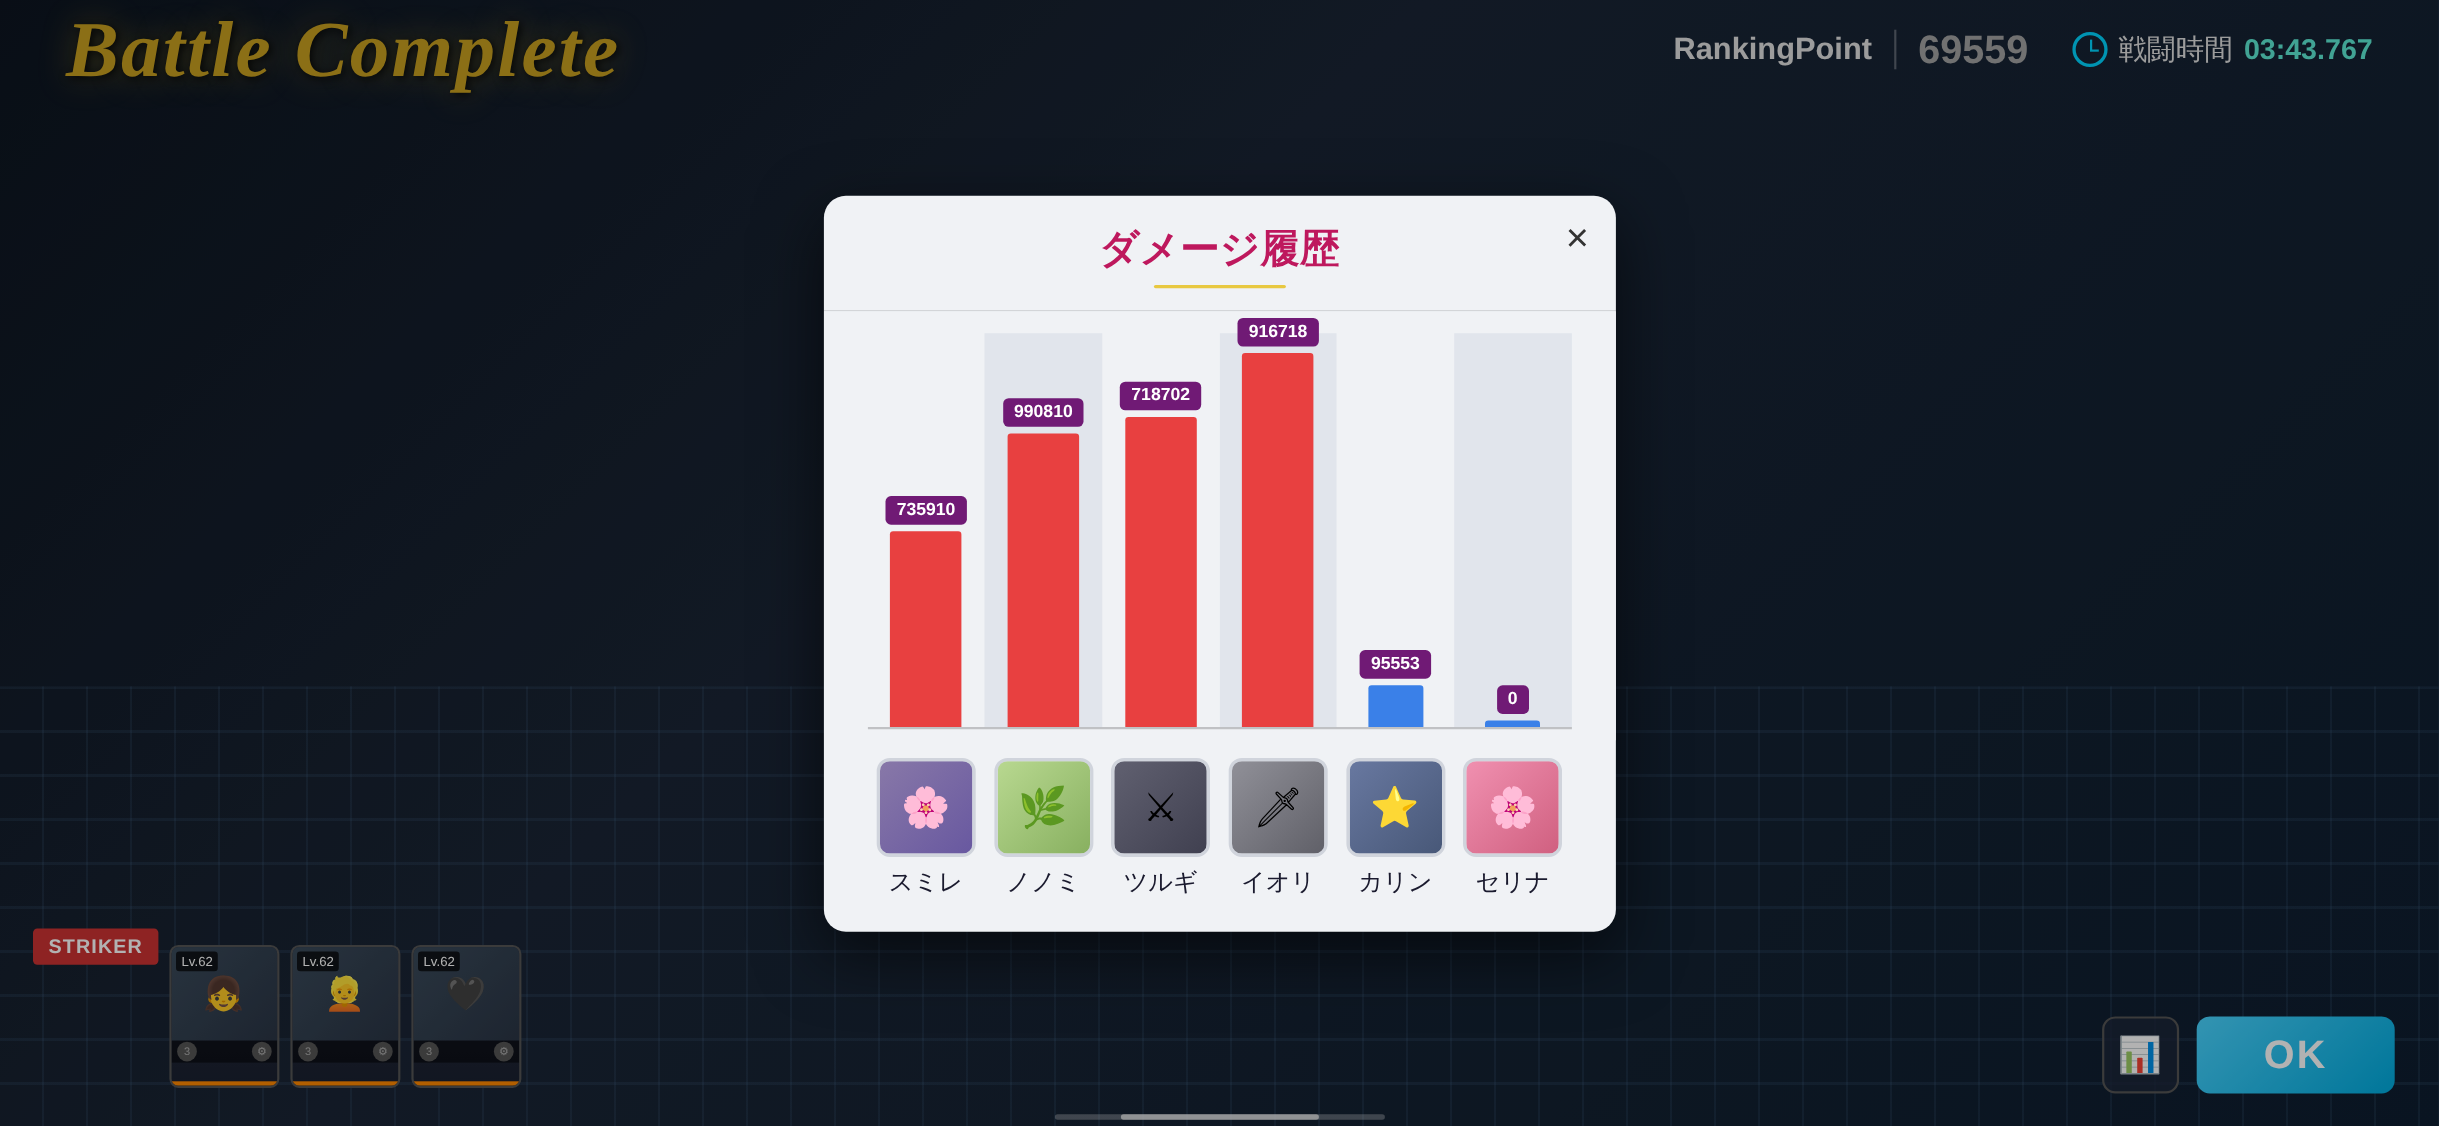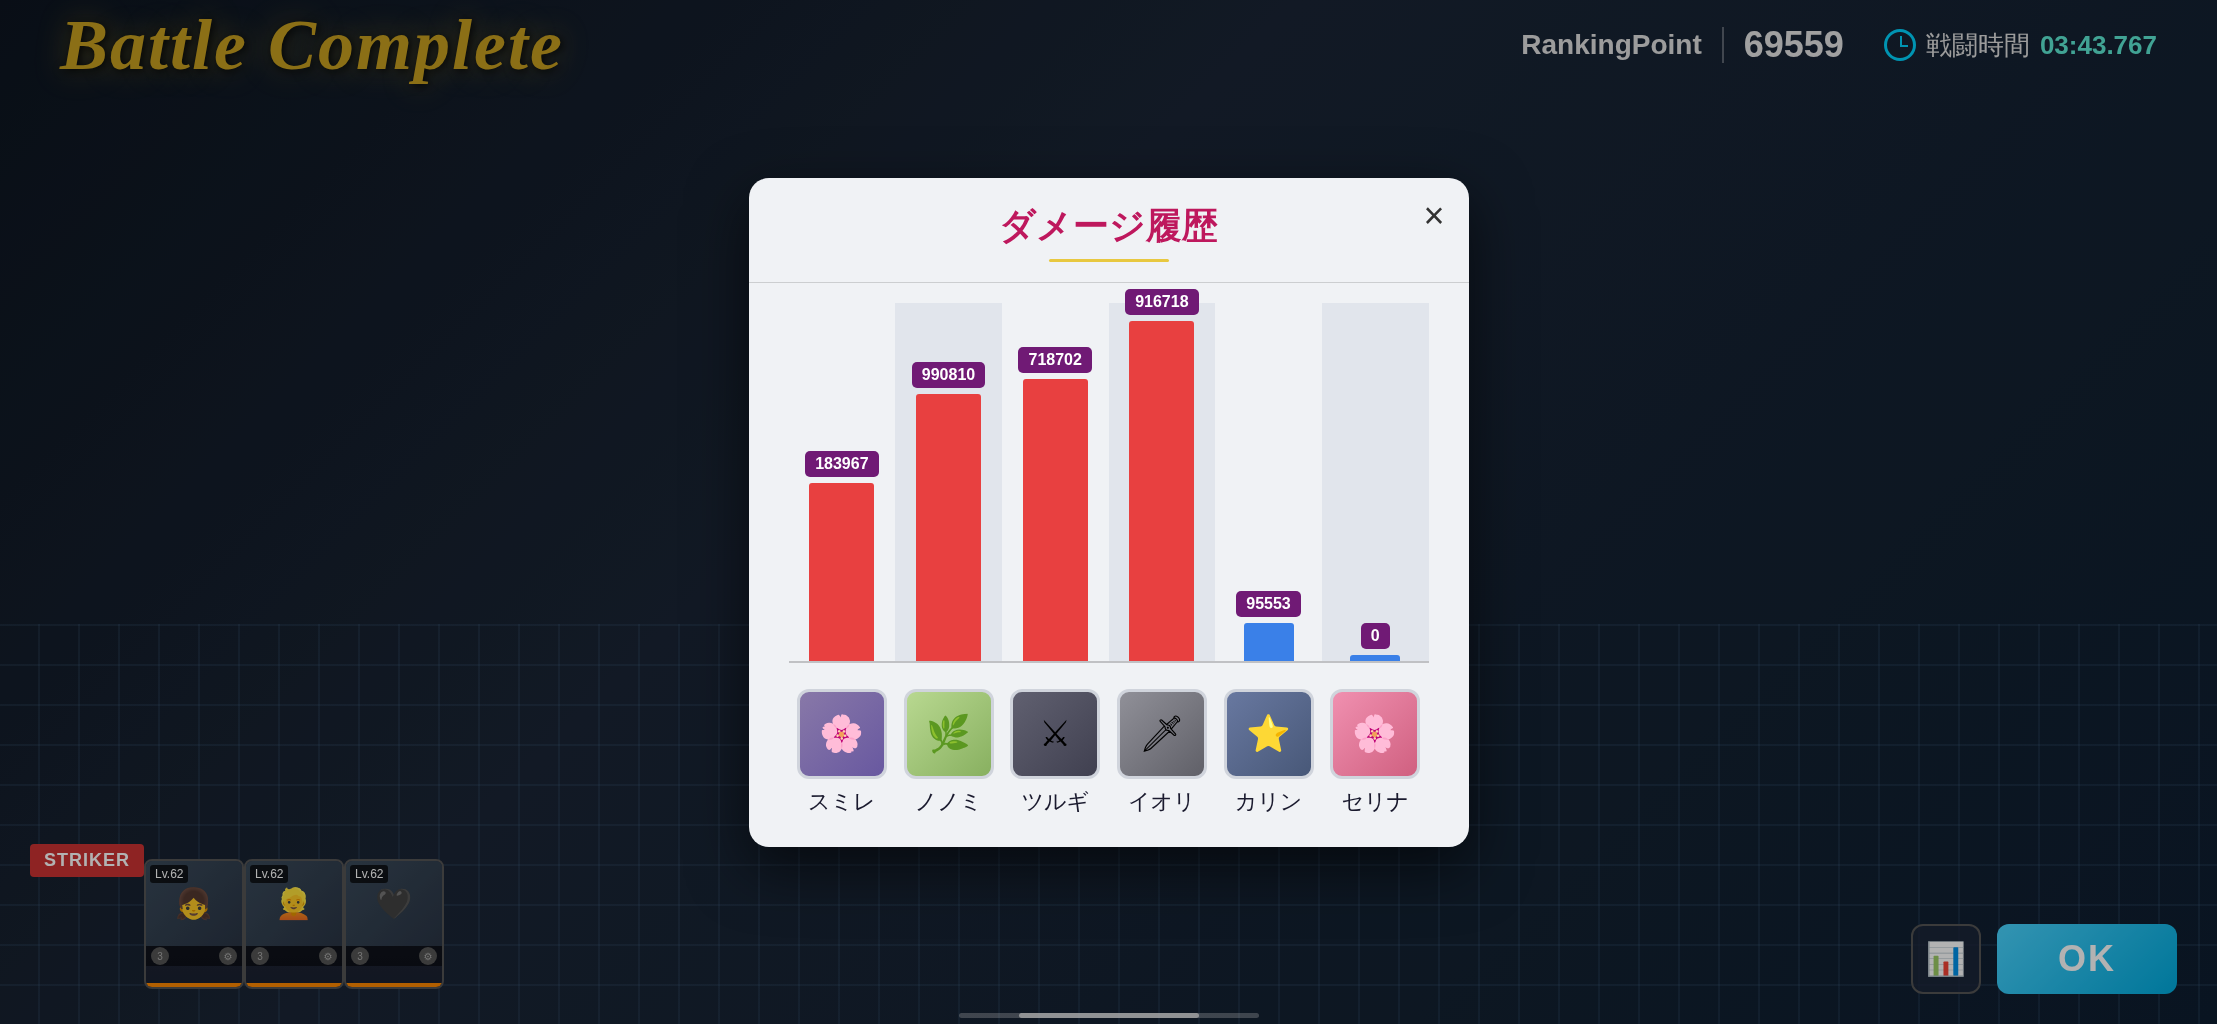--- a/index.html
+++ b/index.html
@@ -82,21 +82,21 @@
       font-weight: 600;
     }
 
     .ranking-divider {
       width: 2px;
       height: 36px;
       background: rgba(255,255,255,0.3);
     }
 
     .ranking-value {
-      color: #e5e5e5;
+      color: #a3a3a3;
       font-size: 36px;
       font-weight: 700;
     }
 
     .time-section {
       display: flex;
       align-items: center;
       gap: 10px;
       margin-left: 20px;
     }
@@ -146,20 +146,21 @@
     
     .bottom-strip {
       position: absolute;
       bottom: 0;
       left: 0;
       right: 0;
       height: 200px;
       display: flex;
       align-items: center;
       padding: 0 30px;
+      gap: 10px;
       z-index: 10;
     }
 
     .striker-badge {
       background: #cc3333;
       color: #fff;
       font-size: 18px;
       font-weight: 800;
       padding: 6px 14px;
       border-radius: 4px;
@@ -538,21 +539,21 @@
     </div>
 
     <div class="modal-divider"></div>
 
     <div class="chart-area">
       <div class="bars-container">
 
         <div class="bar-col">
           <div class="bar-col-bg"></div>
           <div class="bar-wrapper">
-            <div class="bar-value">183967</div>
+            <div class="bar-value">735910</div>
             <div class="bar-rect" style="height: 178px;"></div>
           </div>
         </div>
 
         <div class="bar-col">
           <div class="bar-col-bg"></div>
           <div class="bar-wrapper">
             <div class="bar-value">990810</div>
             <div class="bar-rect" style="height: 267px;"></div>
           </div>

